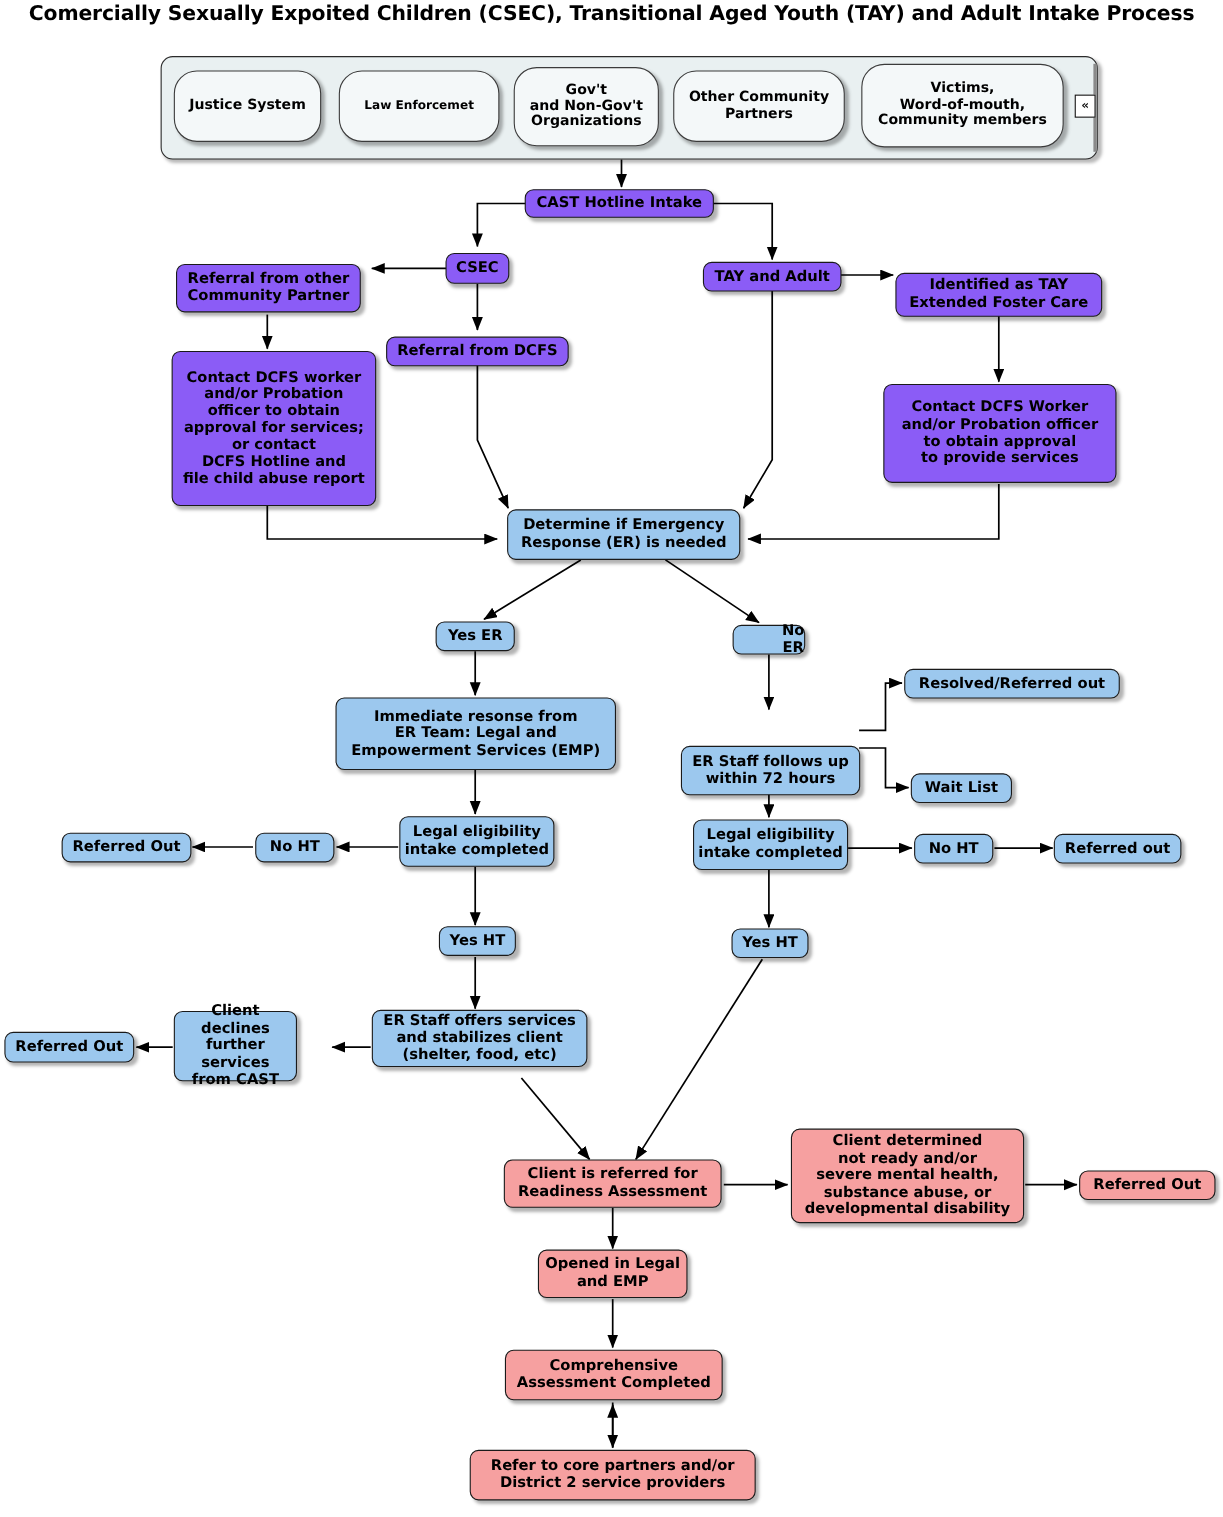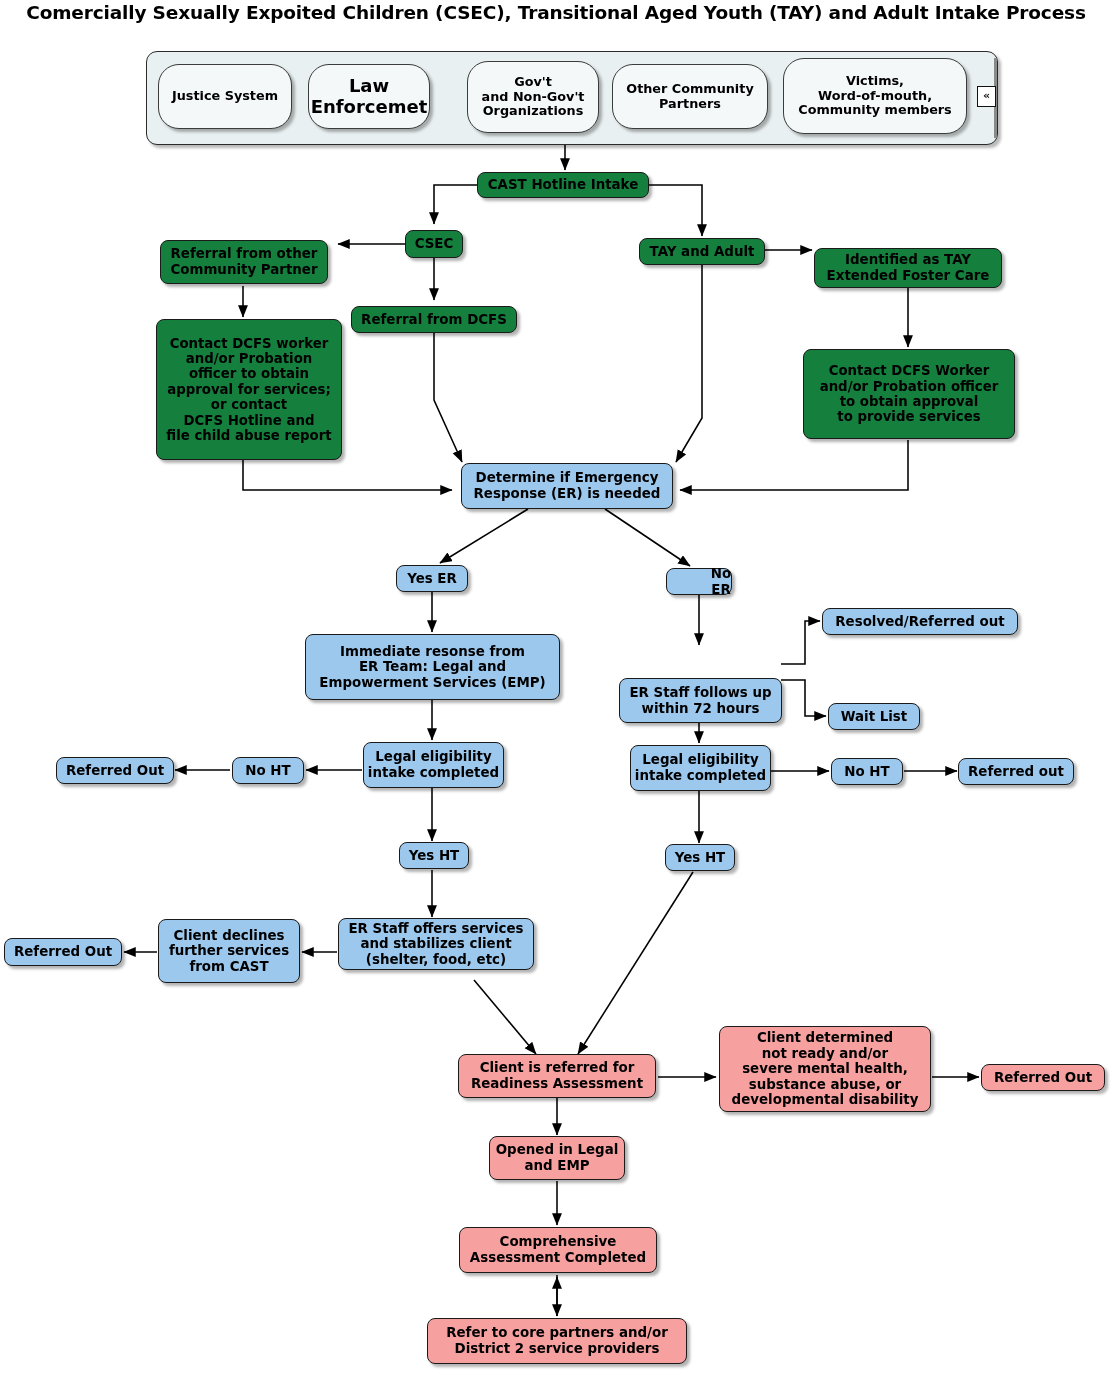--- a/index.html
+++ b/index.html
@@ -49,21 +49,21 @@
     text-align: center;
     font-weight: bold;
     color: #000000;
     border: 1.3px solid #1a1a1a;
     border-radius: 8px;
     line-height: 1.16;
     box-shadow: 3px 3px 3px rgba(0,0,0,0.30);
     white-space: pre-line;
     z-index: 3;
   }
-  .green  { background: #15803d; }
+  .green  { background: #8b5cf6; }
   .blue   { background: #9cc8ee; }
   .pink   { background: #f6a0a0; }
   .white  { background: #f4f8f9; border-color: #3b3b3b; border-radius: 21px; }
 
   #source-group {
     position: absolute;
     left: 146px;
     top: 51px;
     width: 850px;
     height: 92px;
@@ -187,21 +187,21 @@
 
       <path d="M557,1316 L557,1277"></path>
     </g>
   </svg>
 
   <div id="source-group"></div>
   <div id="group-right-bar"></div>
   <div id="collapse-icon">«</div>
 
   <div class="node white" style="left:158px; top:64px; width:134px; height:65px; font-size:12.8px;">Justice System</div>
-  <div class="node white" style="left:308px; top:64px; width:122px; height:65px; font-size:18px;">Law Enforcemet</div>
+  <div class="node white" style="left:308px; top:64px; width:146px; height:65px; font-size:11px;">Law Enforcemet</div>
   <div class="node white" style="left:467px; top:61px; width:132px; height:72px; font-size:12.8px;">Gov't
 and Non-Gov't
 Organizations</div>
   <div class="node white" style="left:612px; top:64px; width:156px; height:65px; font-size:12.8px;">Other Community
 Partners</div>
   <div class="node white" style="left:783px; top:58px; width:184px; height:76px; font-size:12.8px;">Victims,
 Word-of-mouth,
 Community members</div>
 
   <div class="node green" style="left:477px; top:172px; width:172px; height:26px; font-size:13.4px;">CAST Hotline Intake</div>
@@ -264,21 +264,21 @@
   <div class="node blue" style="left:958px; top:758px; width:116px; height:27px; font-size:13.4px;">Referred out</div>
 
   <div class="node blue" style="left:399px; top:842px; width:70px; height:27px; font-size:13.4px;">Yes HT</div>
 
   <div class="node blue" style="left:665px; top:844px; width:70px; height:27px; font-size:13.4px;">Yes HT</div>
 
   <div class="node blue" style="left:338px; top:918px; width:196px; height:52px; font-size:13.4px;">ER Staff offers services
 and stabilizes client
 (shelter, food, etc)</div>
 
-  <div class="node blue" style="left:158px; top:919px; width:142px; height:64px; font-size:13.4px;">Client declines
+  <div class="node blue" style="left:158px; top:919px; width:112px; height:64px; font-size:13.4px;">Client declines
 further services
 from CAST</div>
 
   <div class="node blue" style="left:4px; top:938px; width:118px; height:28px; font-size:13.4px;">Referred Out</div>
 
   <div class="node pink" style="left:458px; top:1054px; width:198px; height:44px; font-size:13.4px;">Client is referred for
 Readiness Assessment</div>
 
   <div class="node pink" style="left:719px; top:1026px; width:212px; height:86px; font-size:13.4px;">Client determined
 not ready and/or

